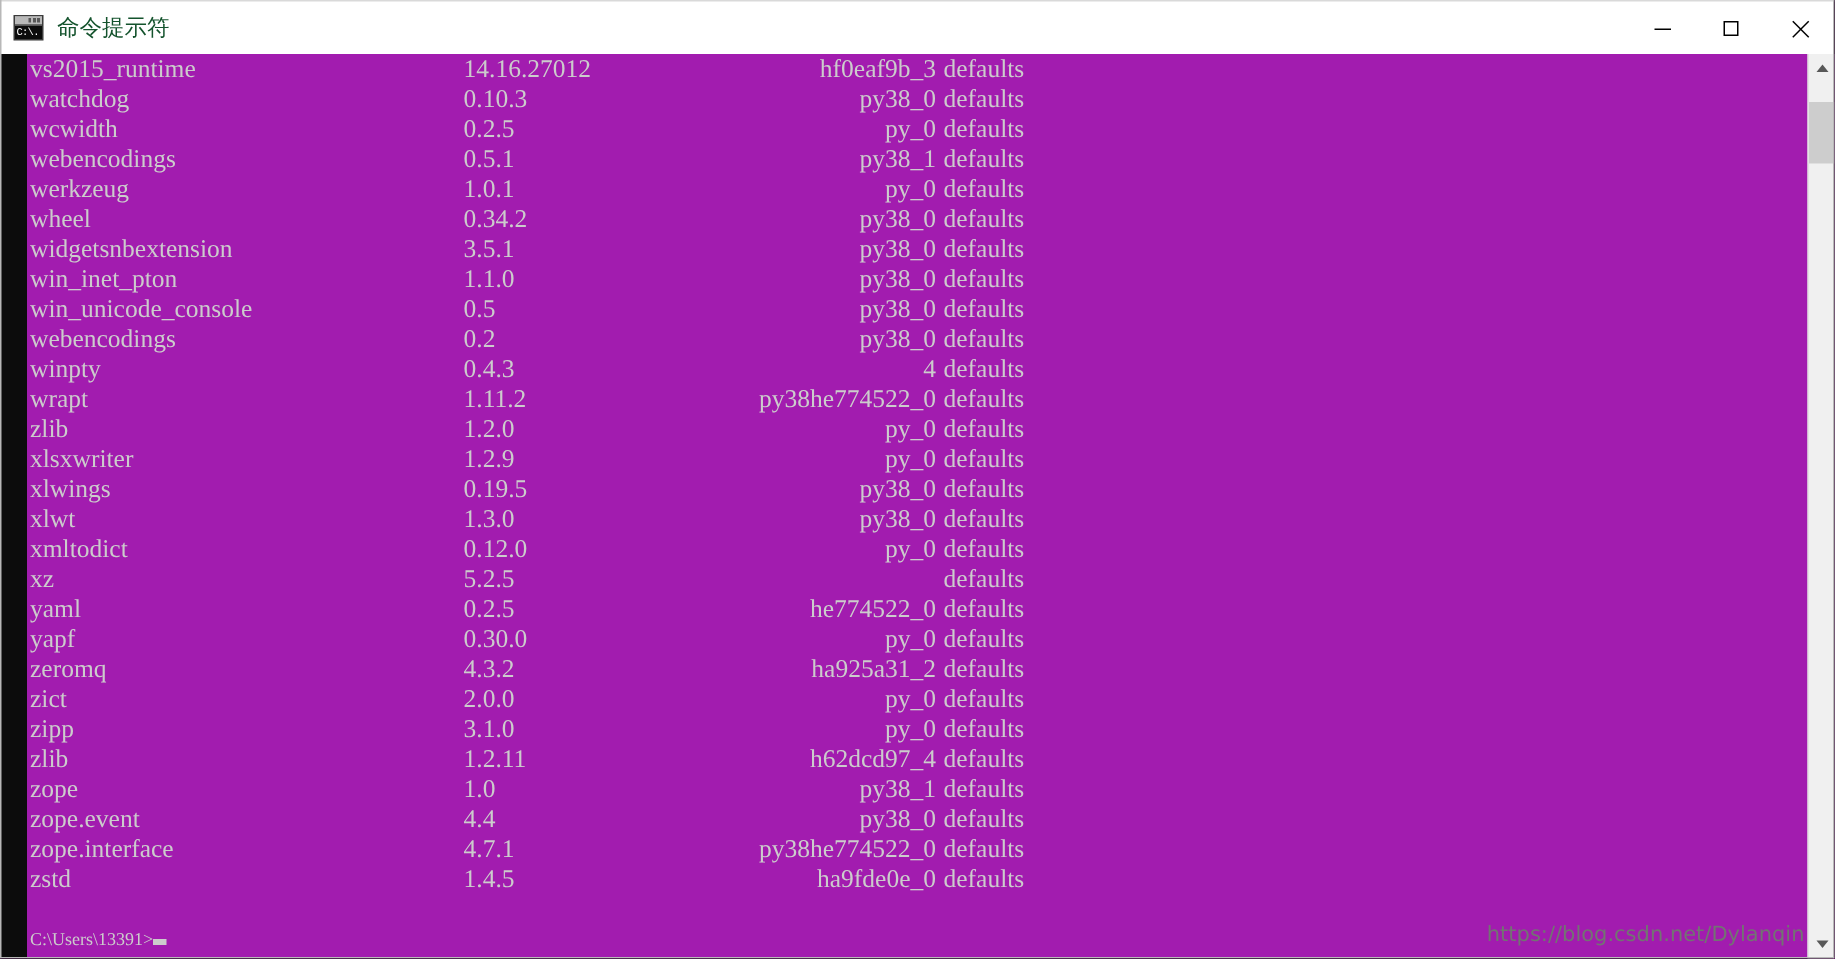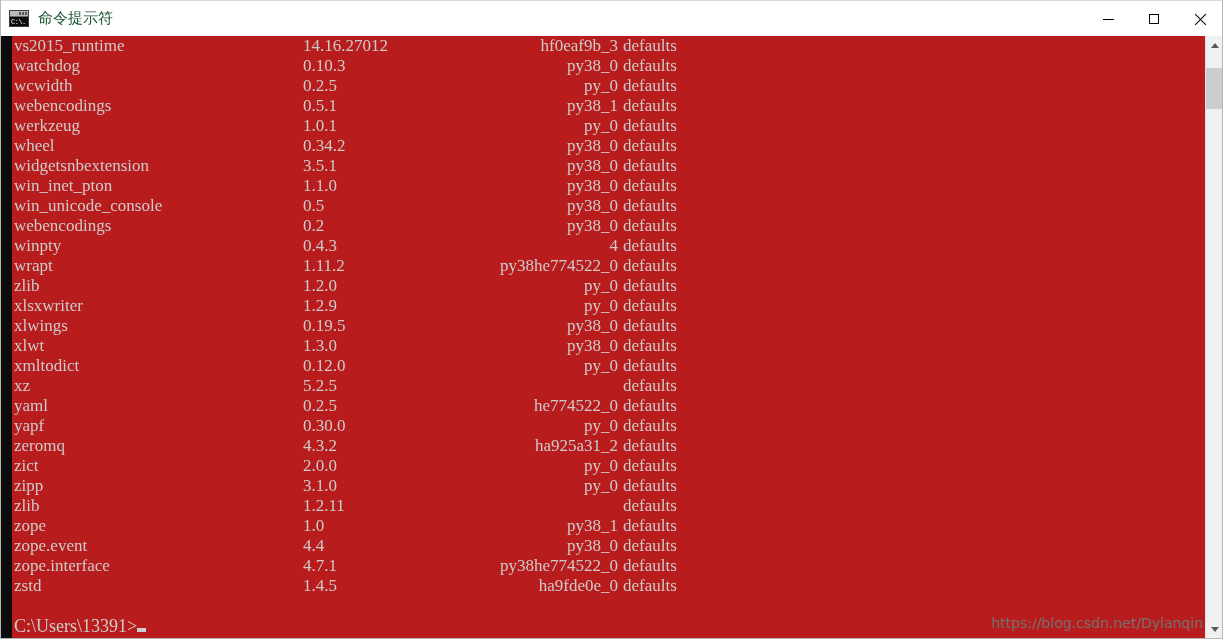--- a/index.html
+++ b/index.html
@@ -120,25 +120,25 @@
     width: 15px;
     height: 1px;
     background: #000;
   }
   .tb-btn .glyph-close::before { transform: rotate(45deg); }
   .tb-btn .glyph-close::after  { transform: rotate(-45deg); }
 
   
   #console {
     position: absolute;
-    left: 12px;
+    left: 18px;
     top: 36px;
     width: 1205px;
     height: 603px;
-    background: #b91c1c;
+    background: #a21caf;
     overflow: hidden;
   }
   #console-inner {
     position: relative;
     padding: 0;
   }
   .row {
     position: relative;
     height: 20px;
     line-height: 20px;
@@ -157,21 +157,21 @@
   .c-name    { left: 2px;  text-align: left; }
   .c-version { left: 260px; text-align: left; margin-left: 31px; }
   .c-build   { left: 310px; width: 260px; text-align: right; padding-left: 36px; }
   .c-channel { left: 611px; text-align: center; }
 
   .prompt-row {
     position: relative;
     height: 20px;
     line-height: 20px;
     font-family: "Liberation Serif", "DejaVu Serif", serif;
-    font-size: 18px;
+    font-size: 12px;
     color: #cccccc;
     white-space: pre;
     padding-left: 2px;
   }
   #cursor {
     display: inline-block;
     width: 9px;
     height: 4px;
     background: #cccccc;
     vertical-align: baseline;
@@ -295,21 +295,21 @@
         <div class="row"><span class="cell c-name">xlsxwriter</span><span class="cell c-version">1.2.9</span><span class="cell c-build">py_0</span><span class="cell c-channel">defaults</span></div>
         <div class="row"><span class="cell c-name">xlwings</span><span class="cell c-version">0.19.5</span><span class="cell c-build">py38_0</span><span class="cell c-channel">defaults</span></div>
         <div class="row"><span class="cell c-name">xlwt</span><span class="cell c-version">1.3.0</span><span class="cell c-build">py38_0</span><span class="cell c-channel">defaults</span></div>
         <div class="row"><span class="cell c-name">xmltodict</span><span class="cell c-version">0.12.0</span><span class="cell c-build">py_0</span><span class="cell c-channel">defaults</span></div>
         <div class="row"><span class="cell c-name">xz</span><span class="cell c-version">5.2.5</span><span class="cell c-channel">defaults</span></div>
         <div class="row"><span class="cell c-name">yaml</span><span class="cell c-version">0.2.5</span><span class="cell c-build">he774522_0</span><span class="cell c-channel">defaults</span></div>
         <div class="row"><span class="cell c-name">yapf</span><span class="cell c-version">0.30.0</span><span class="cell c-build">py_0</span><span class="cell c-channel">defaults</span></div>
         <div class="row"><span class="cell c-name">zeromq</span><span class="cell c-version">4.3.2</span><span class="cell c-build">ha925a31_2</span><span class="cell c-channel">defaults</span></div>
         <div class="row"><span class="cell c-name">zict</span><span class="cell c-version">2.0.0</span><span class="cell c-build">py_0</span><span class="cell c-channel">defaults</span></div>
         <div class="row"><span class="cell c-name">zipp</span><span class="cell c-version">3.1.0</span><span class="cell c-build">py_0</span><span class="cell c-channel">defaults</span></div>
-        <div class="row"><span class="cell c-name">zlib</span><span class="cell c-version">1.2.11</span><span class="cell c-channel">defaults</span></div>
+        <div class="row"><span class="cell c-name">zlib</span><span class="cell c-version">1.2.11</span><span class="cell c-build">h62dcd97_4</span><span class="cell c-channel">defaults</span></div>
         <div class="row"><span class="cell c-name">zope</span><span class="cell c-version">1.0</span><span class="cell c-build">py38_1</span><span class="cell c-channel">defaults</span></div>
         <div class="row"><span class="cell c-name">zope.event</span><span class="cell c-version">4.4</span><span class="cell c-build">py38_0</span><span class="cell c-channel">defaults</span></div>
         <div class="row"><span class="cell c-name">zope.interface</span><span class="cell c-version">4.7.1</span><span class="cell c-build">py38he774522_0</span><span class="cell c-channel">defaults</span></div>
         <div class="row"><span class="cell c-name">zstd</span><span class="cell c-version">1.4.5</span><span class="cell c-build">ha9fde0e_0</span><span class="cell c-channel">defaults</span></div>
         <div class="row">&nbsp;</div>
         <div class="prompt-row"><span>C:\Users\13391&gt;</span><span id="cursor"></span></div>
       </div>
   </div>
 
   <div id="watermark">https://blog.csdn.net/Dylanqin</div>

